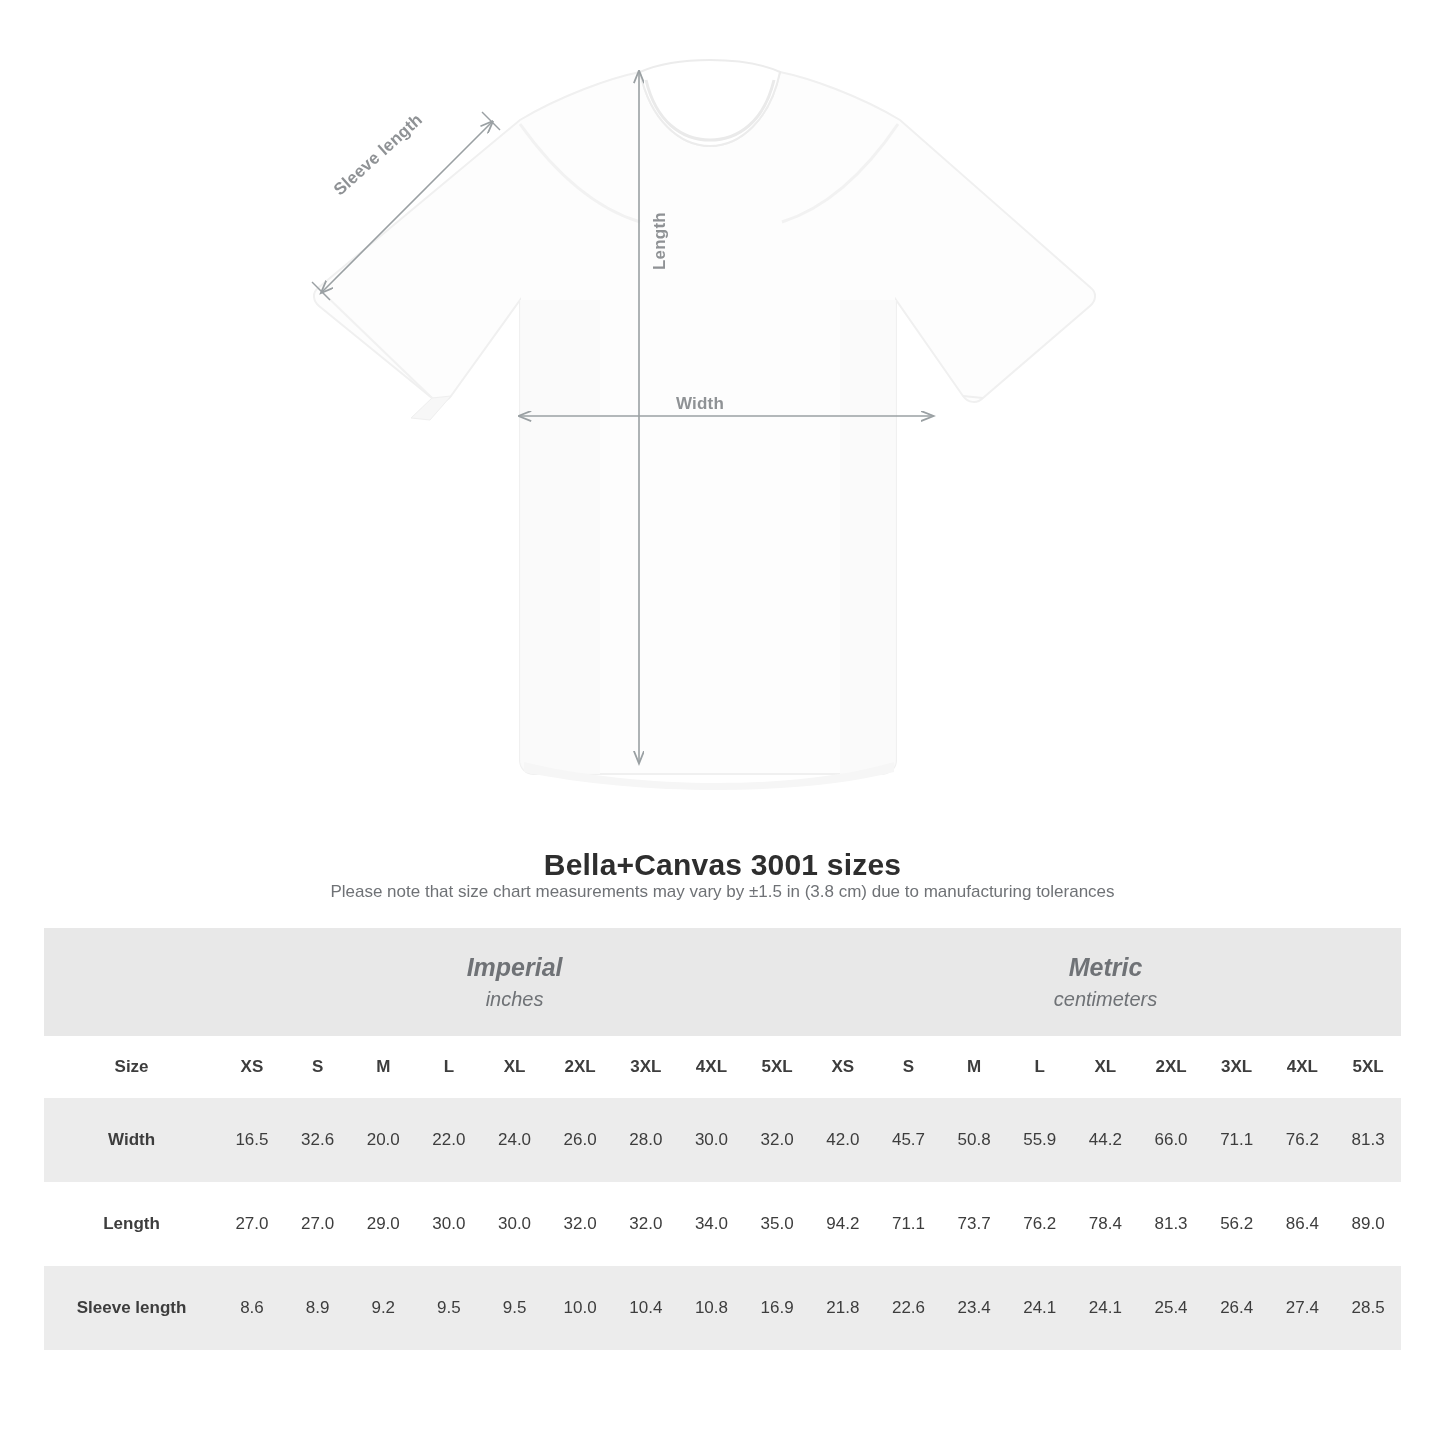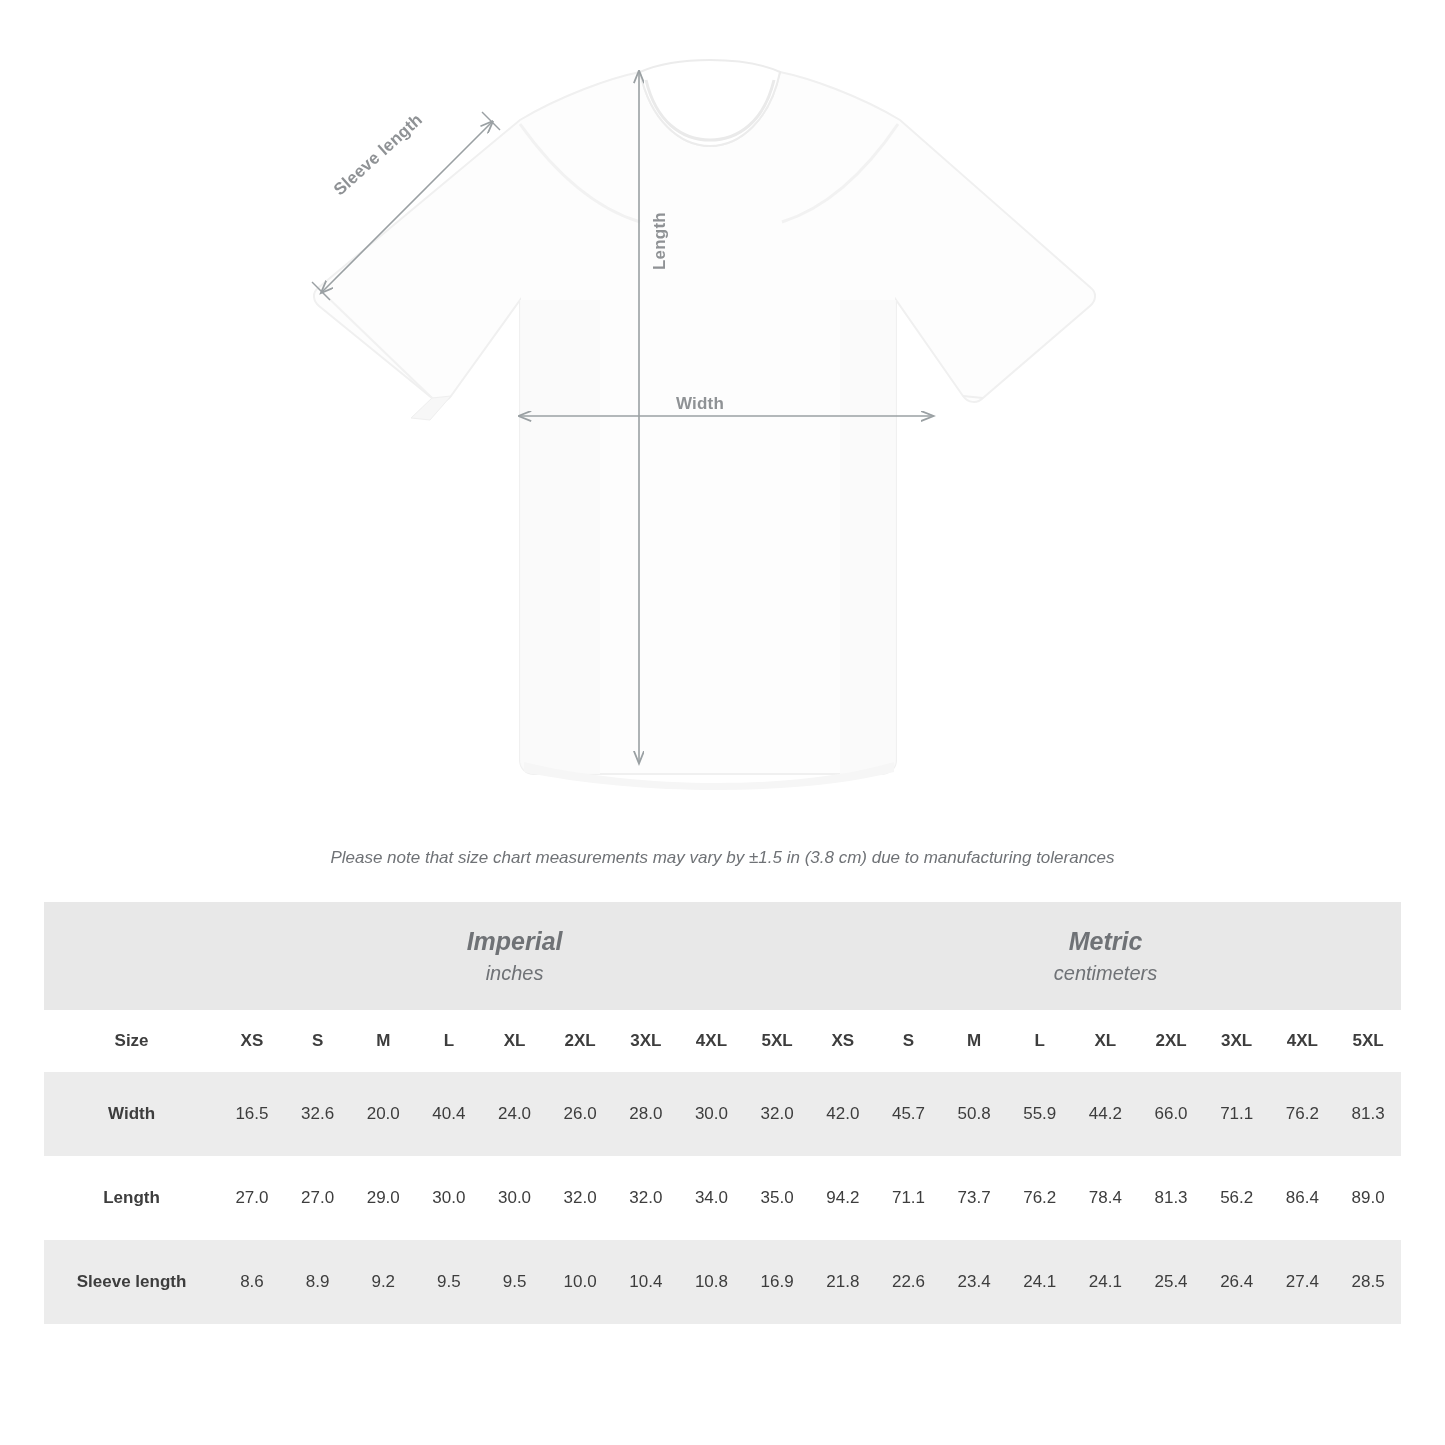--- a/index.html
+++ b/index.html
@@ -62,28 +62,27 @@
     margin-top: 18px;
   }
   .chart-title {
     font-size: 30px;
     font-weight: bold;
     color: #2e2e2e;
     letter-spacing: 0.2px;
   }
   .chart-note {
     font-size: 17px;
-    font-style: italic;
     color: #6f7276;
-    margin-top: 16px;
+    margin-top: 0;
   }
 
   
   .table-wrap {
-    margin: 34px 44px 0 44px;
+    margin: 26px 44px 0 44px;
   }
   table.size-table {
     width: 1357px;
     border-collapse: collapse;
     table-layout: fixed;
   }
   table.size-table td, table.size-table th {
     text-align: center;
     vertical-align: middle;
     font-size: 17px;
@@ -195,20 +194,21 @@
 
     <line x1="520" y1="416" x2="932" y2="416" stroke="#9aa0a3" stroke-width="1.6" marker-start="url(#arrTail)" marker-end="url(#arrHead)"></line>
   </svg>
 
   <div class="dim-label label-sleeve">Sleeve length</div>
   <div class="dim-label label-length">Length</div>
   <div class="dim-label label-width">Width</div>
 </div>
 
 <div class="title-block">
+  <div class="chart-title">Bella+Canvas 3001 sizes</div>
   <div class="chart-note">Please note that size chart measurements may vary by ±1.5 in (3.8 cm) due to manufacturing tolerances</div>
 </div>
 
 <div class="table-wrap">
   <table class="size-table">
     <colgroup>
       <col class="colfirst">
       <col class="colcell">
         <col class="colcell">
         <col class="colcell">
@@ -261,21 +261,21 @@
         <td>3XL</td>
         <td>4XL</td>
         <td>5XL</td>
       </tr>
 
       <tr class="data-row row-shade">
         <td class="rowlabel">Width</td>
         <td>16.5</td>
         <td>32.6</td>
         <td>20.0</td>
-        <td>40.4</td>
+        <td>22.0</td>
         <td>24.0</td>
         <td>26.0</td>
         <td>28.0</td>
         <td>30.0</td>
         <td>32.0</td>
         <td>42.0</td>
         <td>45.7</td>
         <td>50.8</td>
         <td>55.9</td>
         <td>44.2</td>

